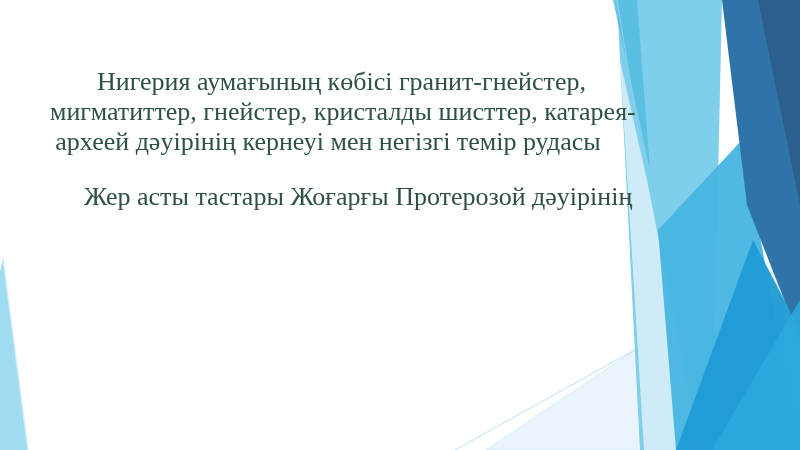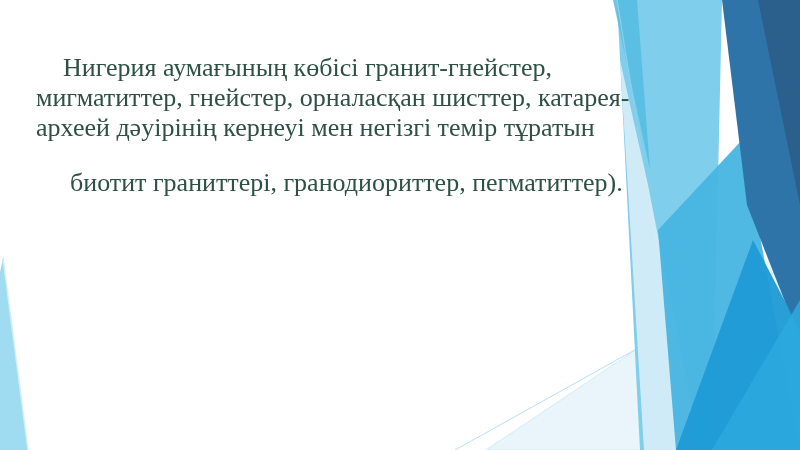--- a/index.html
+++ b/index.html
@@ -20,21 +20,21 @@
   .textblock {
     position: absolute;
     left: 36px;
     top: 53px;
     width: 584px;
     color: #2e5144;
     font-size: 26px;
     line-height: 30px;
     z-index: 2;
   }
-  .para { margin: 0; }
+  .para { margin: 14px; text-align: center; }
   .para + .para { margin-top: 25px; }
   .line { white-space: nowrap; }
   .para-1 .line:first-child { padding-left: 27px; }
   .para-2 .line:first-child { padding-left: 34px; }
 </style>
 </head>
 <body>
 
 <div class="slide">
 
@@ -60,21 +60,21 @@
     <polygon points="676,450 753,240 800,330 800,450" fill="#1f9ad6" opacity="0.95"></polygon>
     <polygon points="712,450 800,300 800,450" fill="#2baadf" opacity="0.85"></polygon>
 
     <polygon points="3,258 28,450 0,450 0,272" fill="#9fdcf2"></polygon>
     <line x1="3" y1="258" x2="28" y2="450" stroke="#d2eef9" stroke-width="1.5"></line>
   </svg>
 
   <div class="textblock">
     <div class="para para-1">
       <div class="line">Нигерия аумағының көбісі гранит-гнейстер,</div>
-      <div class="line">мигматиттер, гнейстер, орналасқан шисттер, катарея-</div>
-      <div class="line">археей дәуірінің кернеуі мен негізгі темір тұратын</div>
+      <div class="line">мигматиттер, гнейстер, кристалды шисттер, катарея-</div>
+      <div class="line">археей дәуірінің кернеуі мен негізгі темір рудасы</div>
     </div>
     <div class="para para-2">
-      <div class="line">биотит граниттері, гранодиориттер, пегматиттер).</div>
+      <div class="line">Жер асты тастары Жоғарғы Протерозой дәуірінің</div>
     </div>
   </div>
 
 </div>
 
 </body></html>

